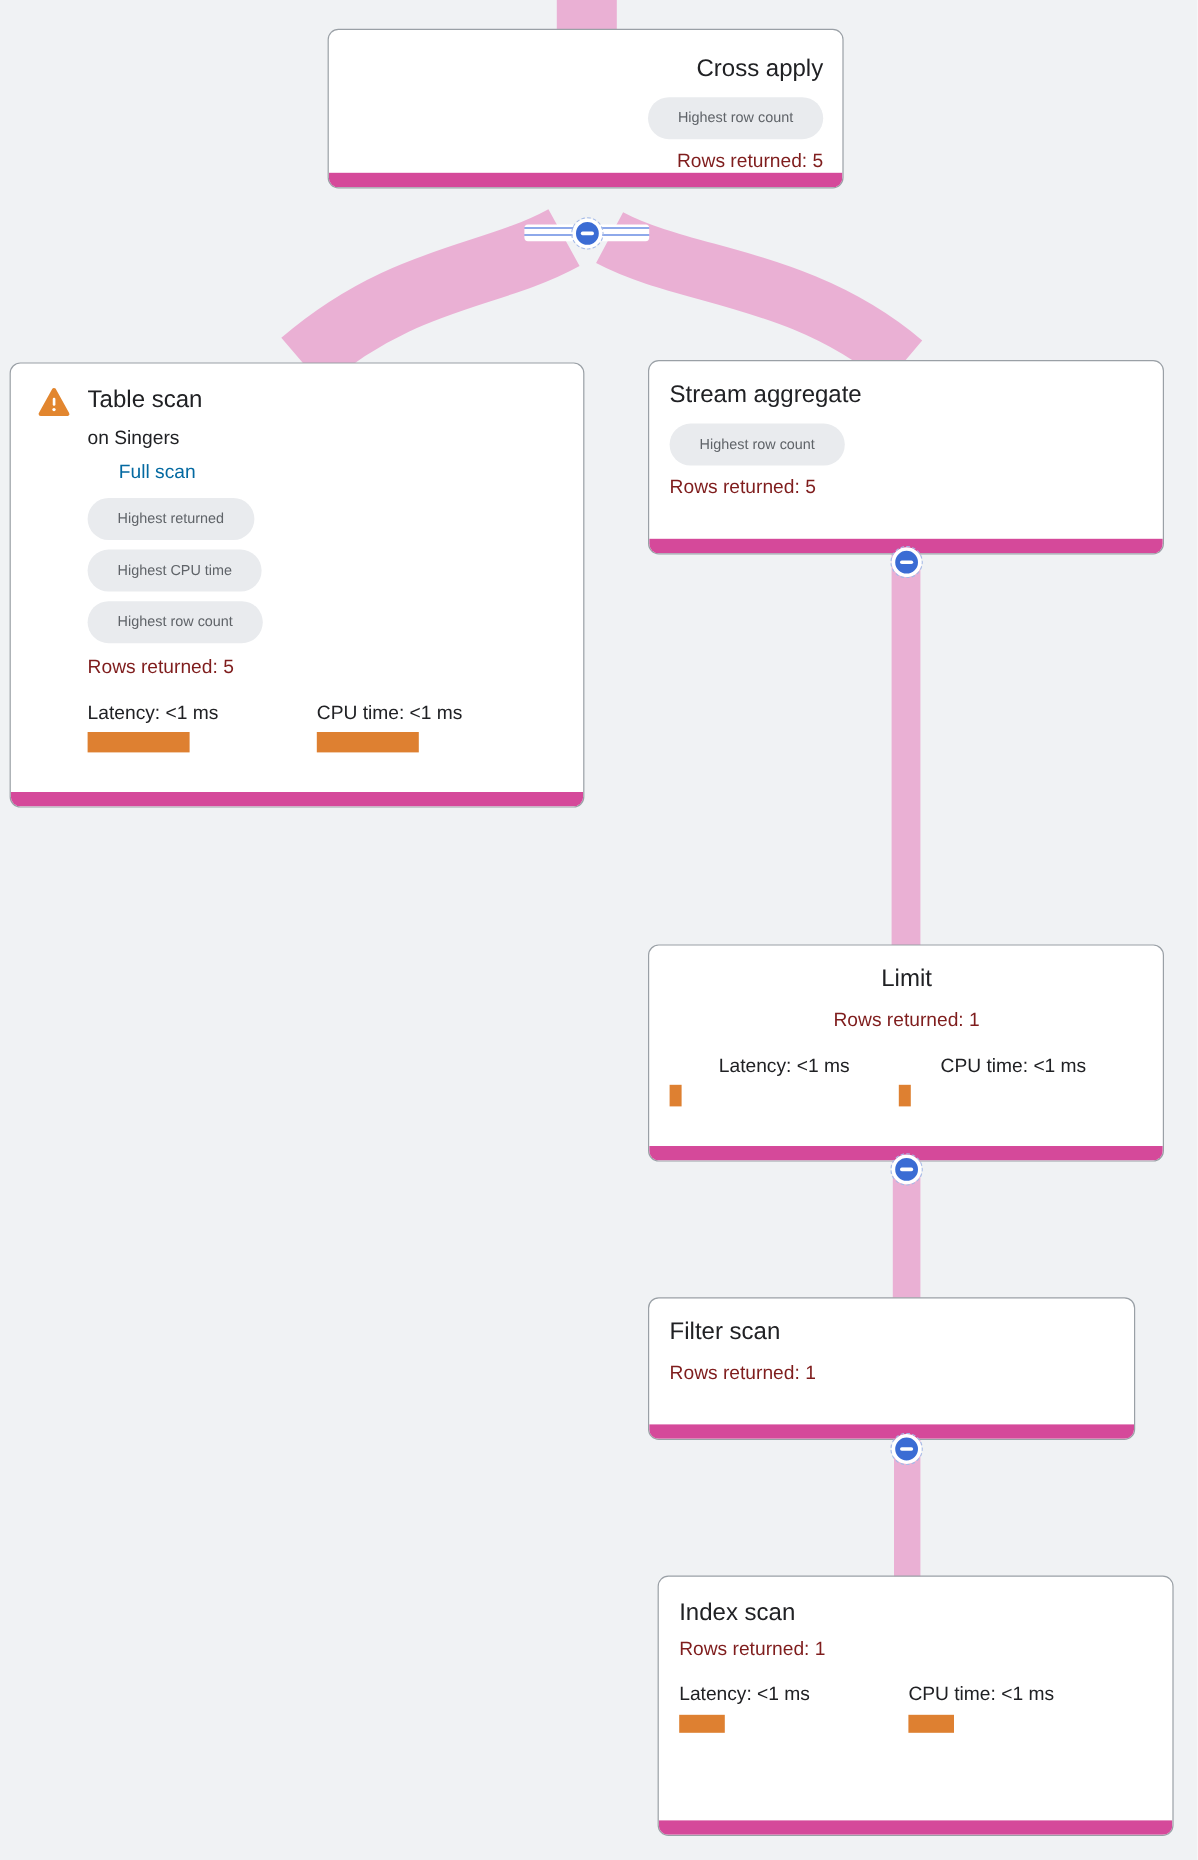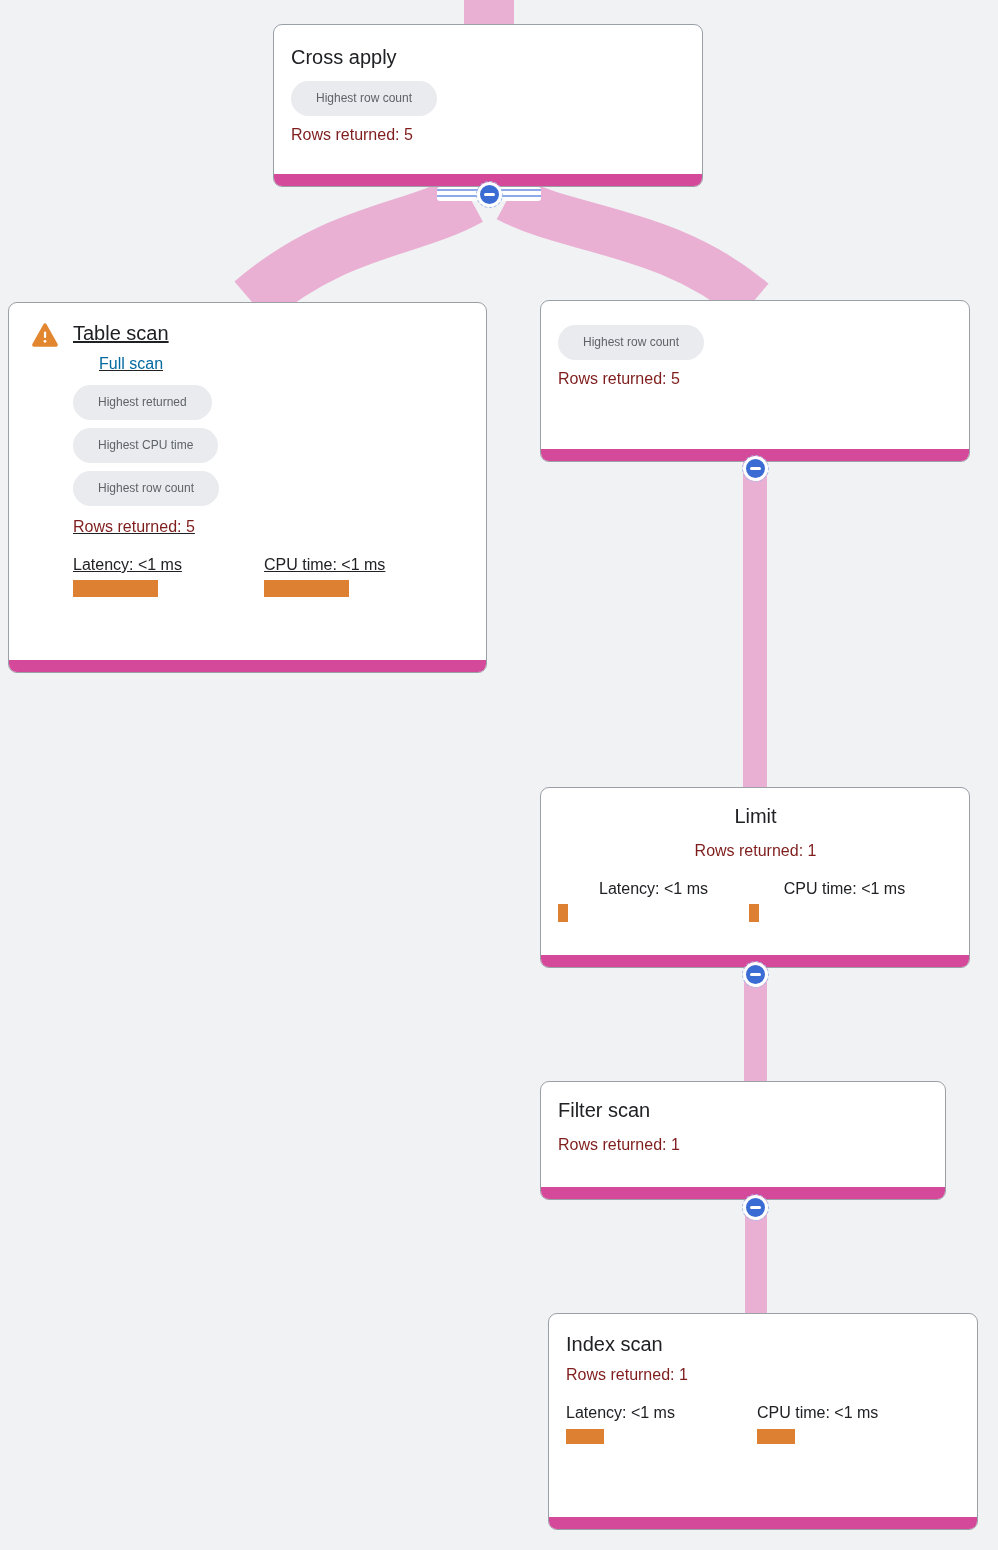--- a/index.html
+++ b/index.html
@@ -53,22 +53,22 @@
   #btn-filter { left:743px; top:1195px; }
 
   #stripe-band {
     position:absolute; z-index:2; left:437px; top:187px;
     width:104px; height:14px; border-radius:3px;
     background:linear-gradient(to bottom,
       #ffffff 0 2px, #8ea9ea 2px 4px, #ffffff 4px 8px,
       #8ea9ea 8px 10px, #ffffff 10px 14px);
   }
 
-  #card-cross-apply      { left:273px; top:24px;   width:430px; height:163px; padding:18px 16px 0 17px; }
-  #card-table-scan       { left:8px;   top:302px;  width:479px; height:371px; padding:16px 16px 0 64px;text-decoration:underline; }
+  #card-cross-apply      { left:273px; top:24px;   width:430px; height:133px; padding:18px 16px 0 17px;text-align:right; }
+  #card-table-scan       { left:8px;   top:302px;  width:479px; height:371px; padding:16px 16px 0 64px; }
   #card-stream-aggregate { left:540px; top:300px;  width:430px; height:162px; padding:14px 16px 0 17px; }
   #card-limit            { left:540px; top:787px;  width:430px; height:181px; padding:14px 16px 0 17px;text-align:center; }
   #card-filter-scan      { left:540px; top:1081px; width:406px; height:119px; padding:14px 16px 0 17px; }
   #card-index-scan       { left:548px; top:1313px; width:430px; height:217px; padding:16px 16px 0 17px; }
 
   #warning-icon { position:absolute; left:22px; top:19px; }
 </style>
 </head>
 <body>
 
@@ -94,20 +94,21 @@
 
   <div class="card" id="card-table-scan">
     <span id="warning-icon">
       <svg width="28" height="26" viewBox="0 0 24 22">
         <path d="M12 2.5 L21.5 19.5 H2.5 Z" fill="#e2862f" stroke="#e2862f" stroke-width="3" stroke-linejoin="round"></path>
         <rect x="11.1" y="8" width="1.9" height="5.6" rx="0.9" fill="#ffffff"></rect>
         <circle cx="12" cy="16.4" r="1.2" fill="#ffffff"></circle>
       </svg>
     </span>
     <div class="title">Table scan</div>
+    <div class="line-on">on Singers</div>
     <div class="line-note">Full scan</div>
     <div class="badge-row first">
       <span class="badge">Highest returned</span>
     </div>
     <div class="badge-row">
       <span class="badge">Highest CPU time</span>
     </div>
     <div class="badge-row">
       <span class="badge">Highest row count</span>
     </div>
@@ -119,20 +120,21 @@
       </div>
       <div class="metric">
         <div class="metric-label">CPU time: &lt;1 ms</div>
         <div class="metric-bar" style="width: 85px;"></div>
       </div>
     </div>
     <div class="card-bar"></div>
   </div>
 
   <div class="card" id="card-stream-aggregate">
+    <div class="title">Stream aggregate</div>
     <div class="badge-row first">
       <span class="badge">Highest row count</span>
     </div>
     <div class="rows-line" style="margin-top:8px">Rows returned: 5</div>
     <div class="card-bar"></div>
   </div>
 
   <div class="card" id="card-limit">
     <div class="title">Limit</div>
     <div class="rows-line">Rows returned: 1</div>

